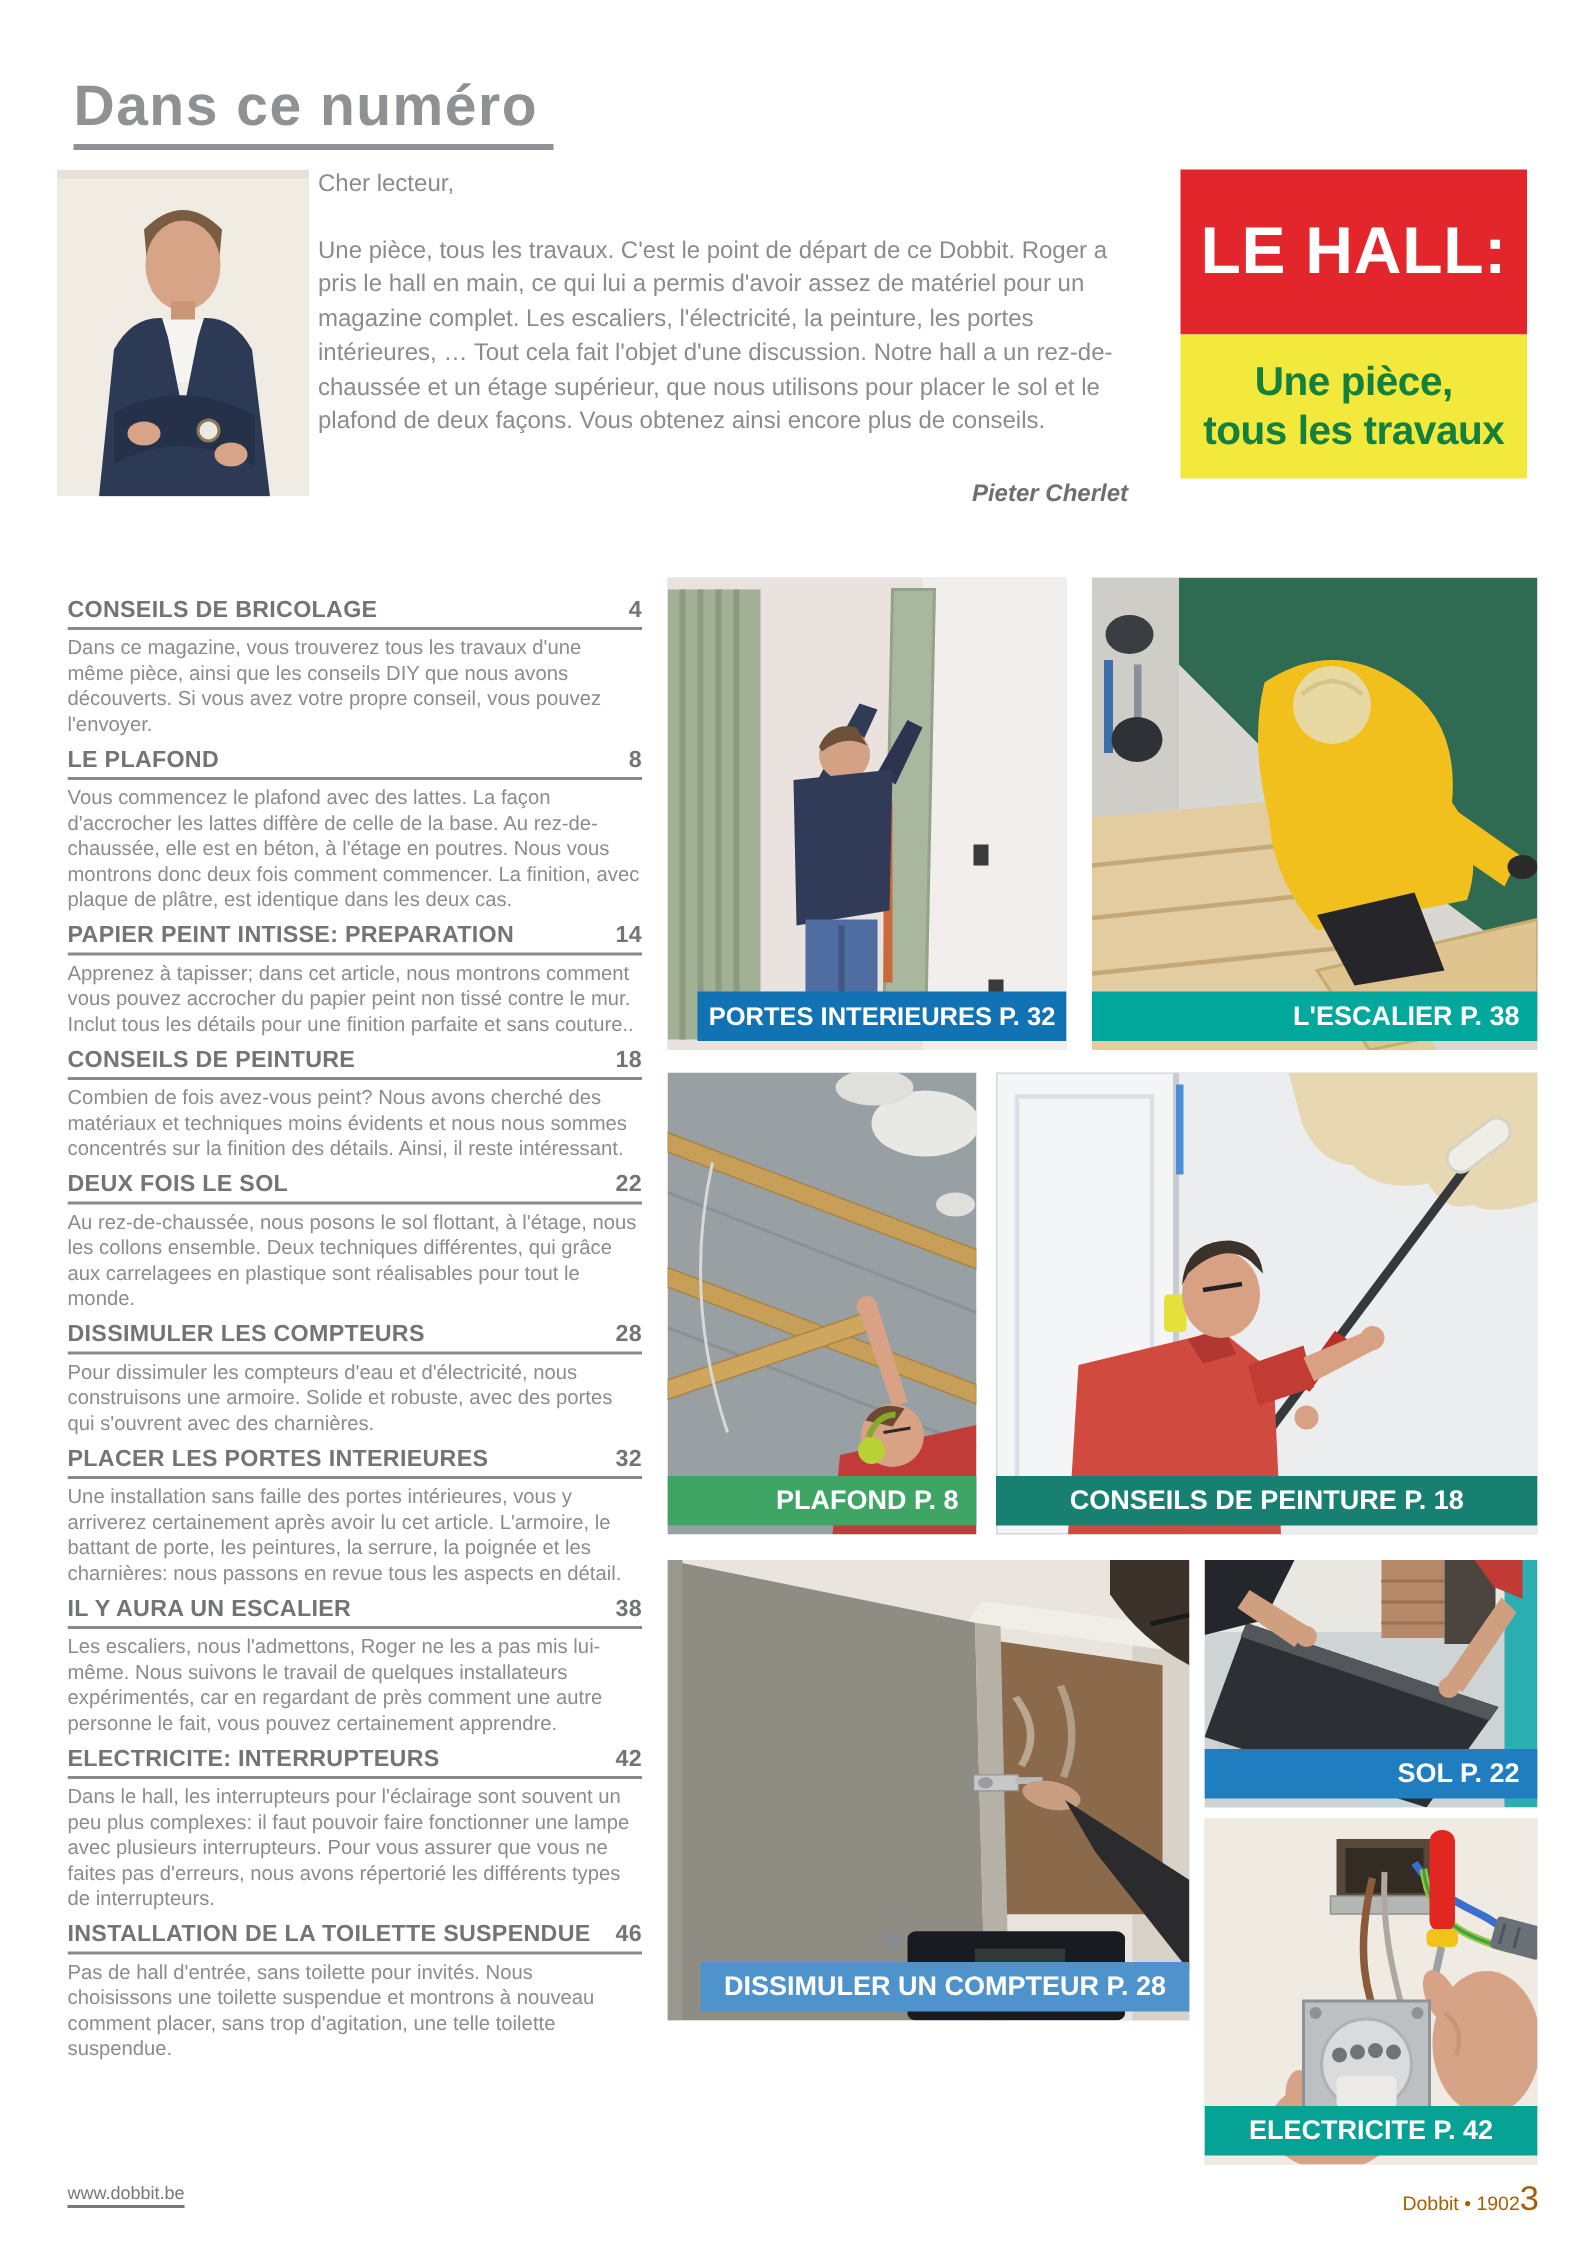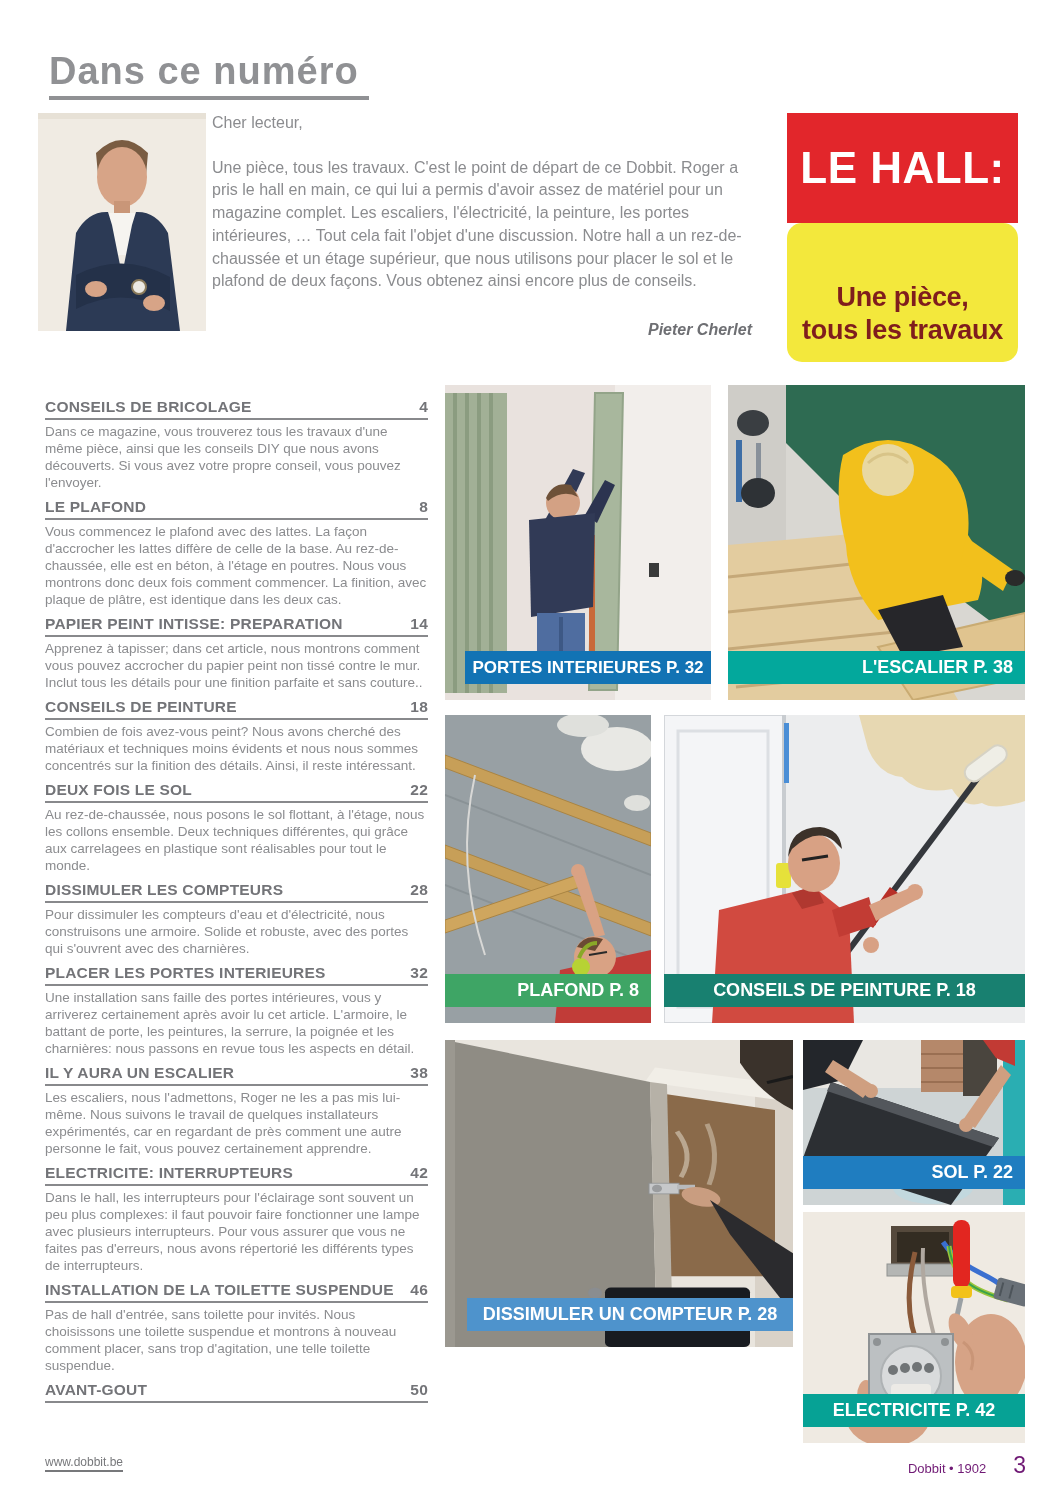--- a/index.html
+++ b/index.html
@@ -17,57 +17,57 @@
   .intro{position:absolute;left:212px;top:112px;width:556px;color:#8b8c8f;
          font-size:16px;line-height:1.42;}
   .intro p{margin:0 0 22px 0;}
   .signature{text-align:right;font-weight:bold;font-style:italic;color:#6e6f73;
              font-size:16px;margin-top:26px;padding-right:16px;}
 
   
   .promo{position:absolute;left:787px;top:113px;width:231px;height:218px;}
   .promo-red{height:110px;background:#e2262b;color:#ffffff;font-weight:bold;font-size:44px;
              display:flex;align-items:center;justify-content:center;letter-spacing:0.5px;}
-  .promo-yellow{height:139px;background:#f3e83c;color:#7f1d1d;font-weight:bold;font-size:27px;
+  .promo-yellow{height:96px;background:#f3e83c;color:#15803d;font-weight:bold;font-size:27px;
                 display:flex;flex-direction:column;align-items:center;justify-content:flex-end;
-                padding-bottom:16px;box-sizing:border-box;line-height:1.2;letter-spacing:-0.3px;border-radius:15px;}
+                padding-bottom:16px;box-sizing:border-box;line-height:1.2;letter-spacing:-0.3px;}
 
   
   .toc{position:absolute;left:45px;top:398px;width:383px;height:1042px;overflow:hidden;}
   .toc-entry{margin-bottom:7px;}
   .toc-head{display:flex;justify-content:space-between;align-items:flex-end;font-weight:bold;
             font-size:15.5px;color:#737478;border-bottom:2px solid #88898c;
             padding-bottom:2px;letter-spacing:0.2px;}
   .toc-desc{margin:3px 0 0 0;font-size:13.5px;line-height:17px;color:#8b8c8f;}
 
   
   .photo{position:absolute;margin:0;overflow:hidden;background:#ddd;}
   .photo svg{display:block;width:100%;height:100%;}
-  .banner{position:absolute;bottom:16px;height:33px;line-height:33px;color:#fff;font-weight:bold;
+  .banner{position:absolute;bottom:6px;height:33px;line-height:33px;color:#fff;font-weight:bold;
           font-size:18px;box-sizing:border-box;white-space:nowrap;}
   .ph-a{left:445px;top:385px;width:266px;height:315px;}
   .ph-b{left:728px;top:385px;width:297px;height:315px;}
   .ph-c{left:445px;top:715px;width:206px;height:308px;}
   .ph-d{left:664px;top:715px;width:361px;height:308px;}
   .ph-e{left:445px;top:1040px;width:348px;height:307px;}
   .ph-f{left:803px;top:1040px;width:222px;height:165px;}
   .ph-g{left:803px;top:1212px;width:222px;height:231px;}
   .banner-a{left:20px;right:0;background:#1273b4;text-align:center;font-size:17px;padding:0 4px;}
   .banner-b{left:0;right:0;background:#03a89c;text-align:right;padding:0 12px;}
   .banner-c{left:0;right:0;background:#3ea565;text-align:right;padding:0 12px;}
   .banner-d{left:0;right:0;background:#188070;text-align:center;}
   .banner-e{left:22px;right:0;background:#4e93cc;text-align:center;}
   .banner-f{left:0;right:0;background:#1f7dc0;text-align:right;padding:0 12px;}
   .banner-g{left:0;right:0;background:#06a295;text-align:center;}
 
   
   .footer-site{position:absolute;left:45px;top:1455px;font-size:12px;color:#77787b;
                border-bottom:2px solid #77787b;padding-bottom:1px;}
   .footer-right{position:absolute;right:32px;top:1452px;display:flex;align-items:baseline;
-                gap:27px;color:#701a75;}
+                gap:0;color:#a16207;}
   .footer-issue{font-size:13px;}
   .footer-page{font-size:23px;}
 </style>
 </head>
 <body>
 
 <div class="page">
 
   <h1 class="title">Dans ce numéro</h1>
 
@@ -176,27 +176,20 @@
     </div>
 
     <div class="toc-entry">
       <div class="toc-head">
         <span>INSTALLATION DE LA TOILETTE SUSPENDUE</span>
         <span>46</span>
       </div>
       <p class="toc-desc">Pas de hall d'entrée, sans toilette pour invités. Nous choisissons une toilette suspendue et montrons à nouveau comment placer, sans trop d'agitation, une telle toilette suspendue.</p>
     </div>
 
-    <div class="toc-entry no-desc">
-      <div class="toc-head">
-        <span>AVANT-GOUT</span>
-        <span>50</span>
-      </div>
-
-    </div>
 
   </div>
 
   <figure class="photo ph-a">
     <svg viewBox="0 0 266 315" preserveAspectRatio="none">
       <rect width="266" height="315" fill="#e9e2de"></rect>
       <rect x="170" width="96" height="315" fill="#f2eeeb"></rect>
       <rect y="8" width="62" height="300" fill="#a2b096"></rect>
       <rect x="8" y="8" width="4" height="300" fill="#8b9c80"></rect>
         <rect x="20" y="8" width="4" height="300" fill="#8b9c80"></rect>

